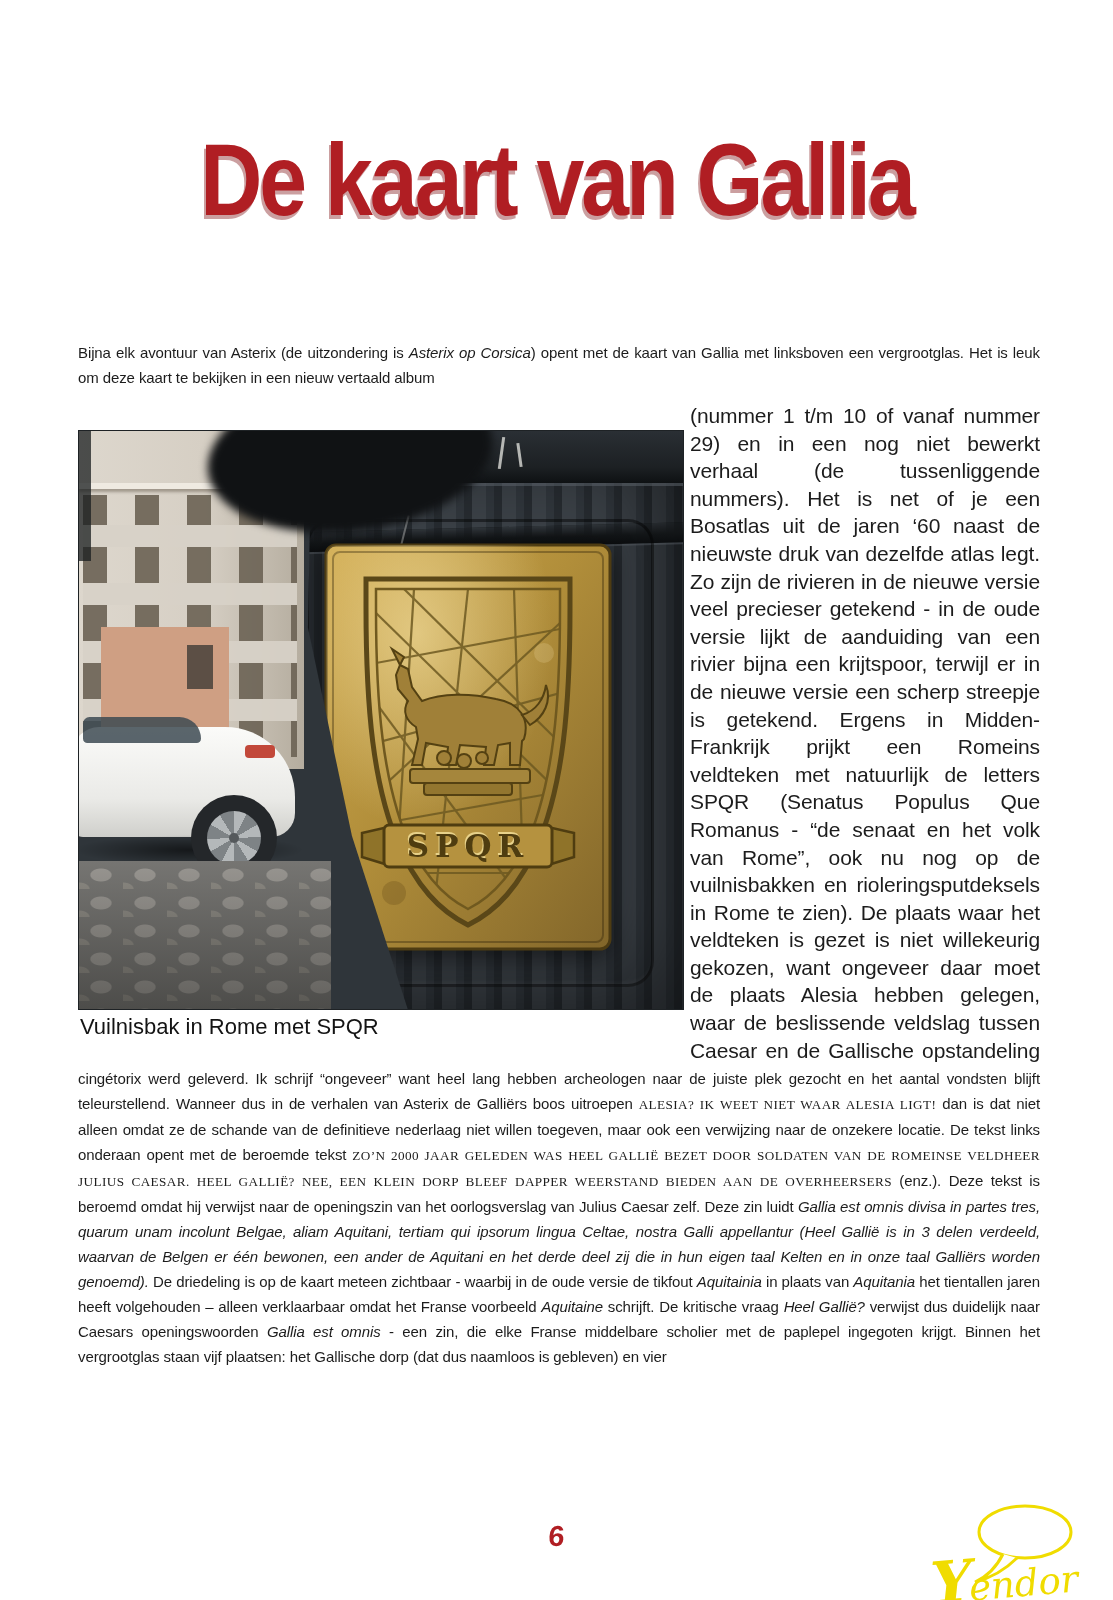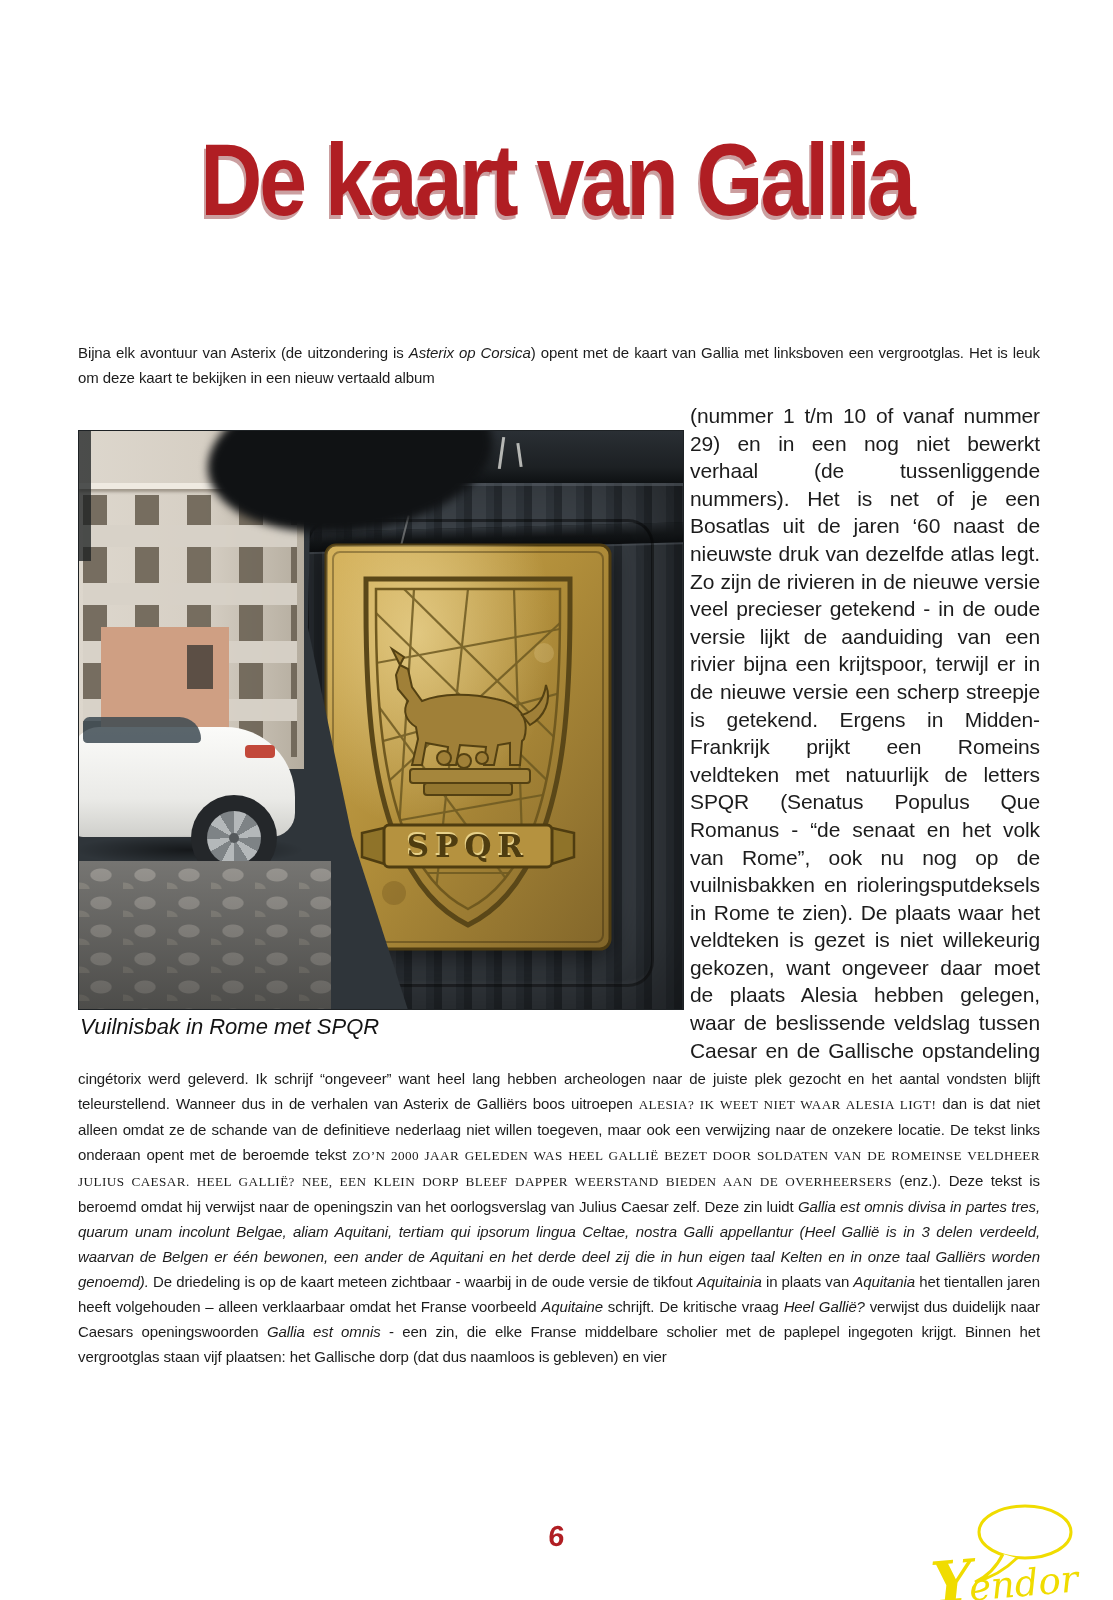--- a/index.html
+++ b/index.html
@@ -15,21 +15,21 @@
     white-space:nowrap;
   }
 
   
   .para{font-size:15px;line-height:25px;text-align:justify;letter-spacing:-.1px;}
   .intro{position:absolute;top:318px;left:78px;width:962px;}
   .rightcol{position:absolute;top:380px;left:690px;width:350px;height:662px;overflow:hidden;font-size:21px;line-height:27.6px;}
   .bottom{position:absolute;top:1044px;left:78px;width:962px;}
   .it{font-style:italic;}
   .caps{font-size:.88em;letter-spacing:.4px;font-family:Liberation Serif, serif;}
-  .caption{position:absolute;top:992px;left:80px;font-size:22px;font-style:italic;color:#141414;}
+  .caption{position:absolute;top:992px;left:80px;font-size:22px;color:#141414;}
 
   
   .photo{position:absolute;top:408px;left:78px;width:604px;height:578px;
          background:#2f353a;border:1px solid #1e2225;overflow:hidden;}
   .ph-sky{position:absolute;left:0;top:0;width:160px;height:66px;background:#f3f2ef;}
   .ph-building{position:absolute;left:0;top:0;width:225px;height:338px;
     background:linear-gradient(90deg,#ddd7cd 0%,#d6cfc4 55%,#b5ad9f 100%);}
   .ph-windows{position:absolute;left:4px;top:64px;width:214px;height:262px;opacity:.92;
     background-image:
       repeating-linear-gradient(0deg, rgba(0,0,0,0) 0 36px, #d8d2c8 36px 58px),

